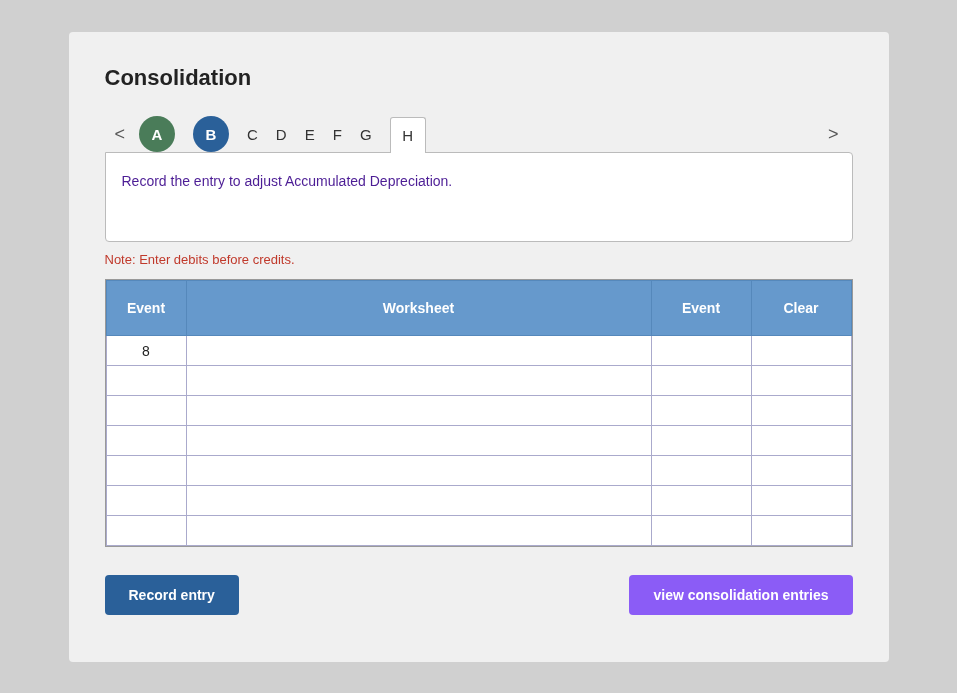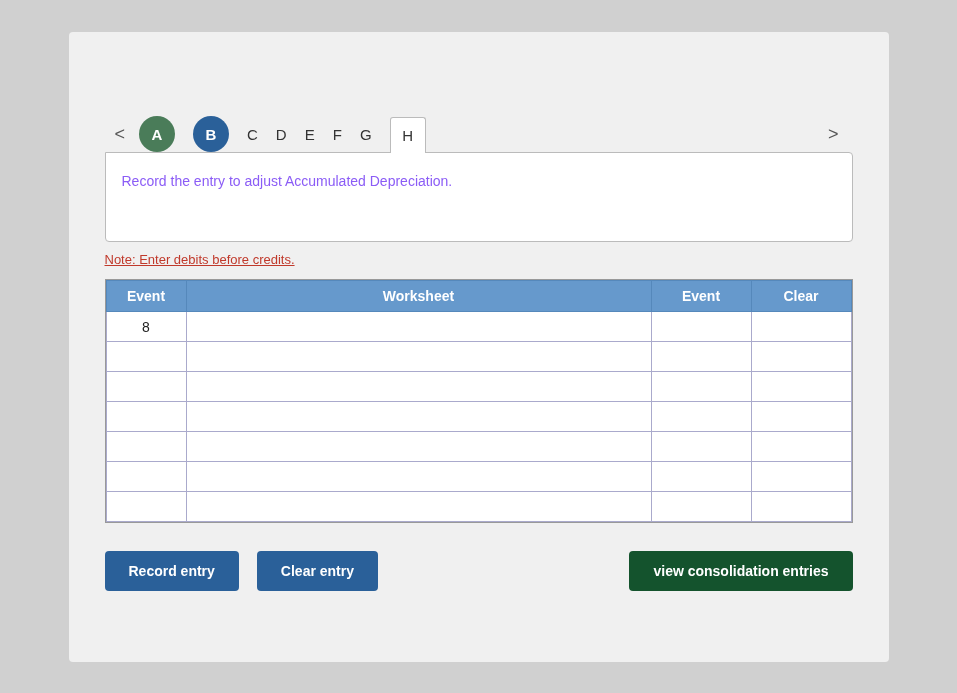--- a/index.html
+++ b/index.html
@@ -81,45 +81,44 @@
     .tab-spacer { flex: 1; }
     .tab-content-area {
       background: #fff;
       border: 1px solid #bbb;
       border-radius: 0 4px 4px 4px;
       padding: 20px 16px;
       margin-bottom: 10px;
       min-height: 90px;
     }
     .tab-content-text {
-      color: #8b5cf6;
+      color: #4c1d95;
       font-size: 14px;
     }
     .note-text {
       color: #c0392b;
       font-size: 13px;
       margin-bottom: 12px;
-      text-decoration: underline;
     }
     .table-wrapper {
       border: 1px solid #999;
       margin-bottom: 28px;
       background: #fff;
     }
     table {
       width: 100%;
       border-collapse: collapse;
     }
     thead tr {
       background: #6699cc;
     }
     thead th {
       color: #fff;
       font-weight: bold;
-      padding: 7px 10px;
+      padding: 19px 10px;
       border: 1px solid #5588bb;
       text-align: center;
       font-size: 14px;
     }
     tbody tr {
       background: #fff;
     }
     tbody td {
       border: 1px solid #aac;
       height: 30px;
@@ -156,30 +155,30 @@
       font-size: 14px;
       font-weight: bold;
       border: none;
       border-radius: 4px;
       cursor: pointer;
       color: #fff;
     }
     .btn-record { background: #2a6099; }
     .btn-clear { background: #2a6099; }
     .btn-view {
-      background: #14532d;
+      background: #8b5cf6;
       margin-left: auto;
     }
   </style>
 </head>
 <body>
 
 <div class="card">
   <div class="page-title">
-    <br>
+    <span>Consolidation</span><br>
   </div>
 
   <div class="tabs-row">
     <button class="tab-nav-btn">&lt;</button>
 
     <div class="tab-item active-green">
       <span>A</span>
     </div>
     <div class="tab-item active-blue">
       <span>B</span>
@@ -264,16 +263,15 @@
             <td class="accounts-cell"><input type="text" class="cell-input" style=""></td>
             <td class="debit-cell"><input type="text" class="cell-input" style=""></td>
             <td class="credit-cell"><input type="text" class="cell-input" style=""></td>
           </tr>
         </tbody>
     </table>
   </div>
 
   <div class="btn-row">
     <button class="btn btn-record">Record entry</button>
-    <button class="btn btn-clear">Clear entry</button>
     <button class="btn btn-view">view consolidation entries</button>
   </div>
 </div>
 
 </body></html>

